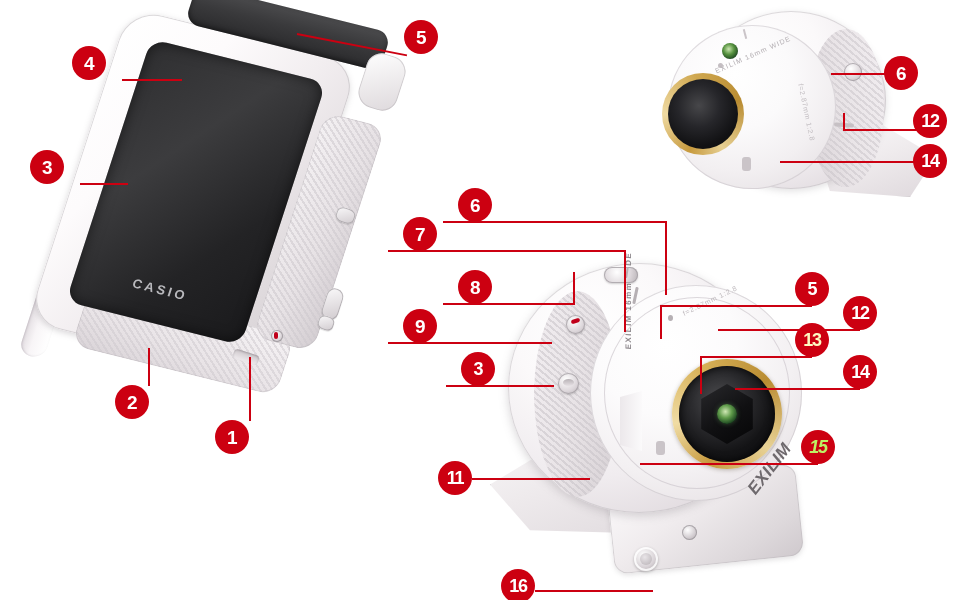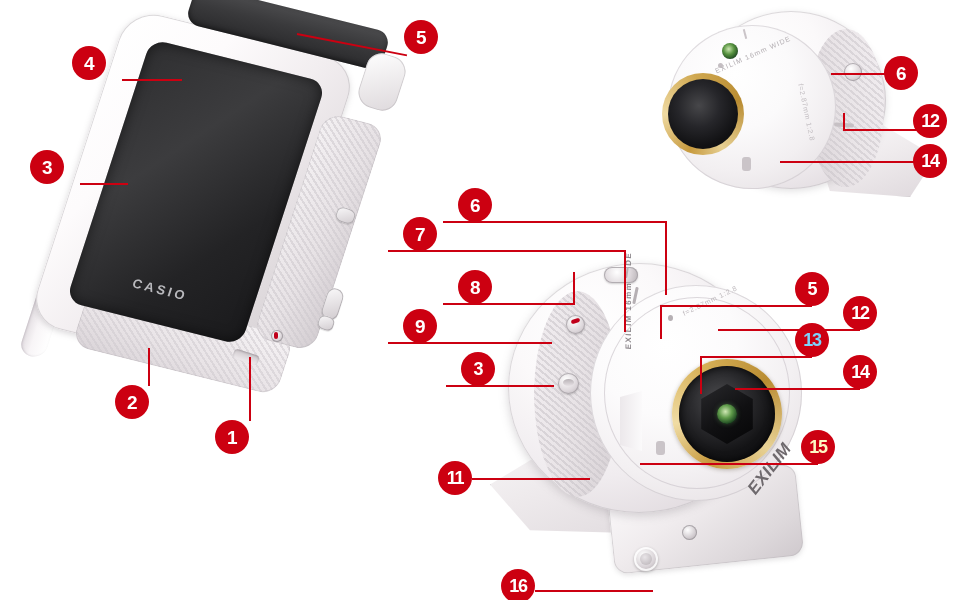--- a/index.html
+++ b/index.html
@@ -458,21 +458,21 @@
     <div class="badge" style="left: 30px; top: 150px; background: rgb(204, 0, 17); color: rgb(255, 255, 255);">3</div>
     <div class="badge" style="left: 72px; top: 46px; background: rgb(204, 0, 17); color: rgb(255, 255, 255);">4</div>
     <div class="badge" style="left: 404px; top: 20px; background: rgb(204, 0, 17); color: rgb(255, 255, 255);">5</div>
     <div class="badge" style="left: 458px; top: 188px; background: rgb(204, 0, 17); color: rgb(255, 255, 255);">6</div>
     <div class="badge" style="left: 403px; top: 217px; background: rgb(204, 0, 17); color: rgb(255, 255, 255);">7</div>
     <div class="badge" style="left: 458px; top: 270px; background: rgb(204, 0, 17); color: rgb(255, 255, 255);">8</div>
     <div class="badge" style="left: 403px; top: 309px; background: rgb(204, 0, 17); color: rgb(255, 255, 255);">9</div>
     <div class="badge two" style="left: 461px; top: 352px; background: rgb(204, 0, 17); color: rgb(255, 255, 255);">3</div>
     <div class="badge two" style="left: 795px; top: 272px; background: rgb(204, 0, 17); color: rgb(255, 255, 255);">5</div>
     <div class="badge two" style="left: 843px; top: 296px; background: rgb(204, 0, 17); color: rgb(255, 255, 255);">12</div>
-    <div class="badge two" style="left: 795px; top: 323px; background: rgb(204, 0, 17); color: #7dd3fc;">13</div>
+    <div class="badge two" style="left: 795px; top: 323px; background: rgb(204, 0, 17); color: #fef9c3;">13</div>
     <div class="badge two" style="left: 843px; top: 355px; background: rgb(204, 0, 17); color: rgb(255, 255, 255);">14</div>
-    <div class="badge two" style="left: 801px; top: 430px; background: rgb(204, 0, 17); color: #fef9c3;">15</div>
+    <div class="badge two" style="left: 801px; top: 430px; background: rgb(204, 0, 17); color: #bef264; font-style: italic;">15</div>
     <div class="badge two" style="left: 501px; top: 569px; background: rgb(204, 0, 17); color: rgb(255, 255, 255);">16</div>
     <div class="badge two" style="left: 438px; top: 461px; background: rgb(204, 0, 17); color: rgb(255, 255, 255);">11</div>
     <div class="badge" style="left: 884px; top: 56px; background: rgb(204, 0, 17); color: rgb(255, 255, 255);">6</div>
     <div class="badge two" style="left: 913px; top: 104px; background: rgb(204, 0, 17); color: rgb(255, 255, 255);">12</div>
     <div class="badge two" style="left: 913px; top: 144px; background: rgb(204, 0, 17); color: rgb(255, 255, 255);">14</div>
   </div>
 
 </body></html>

